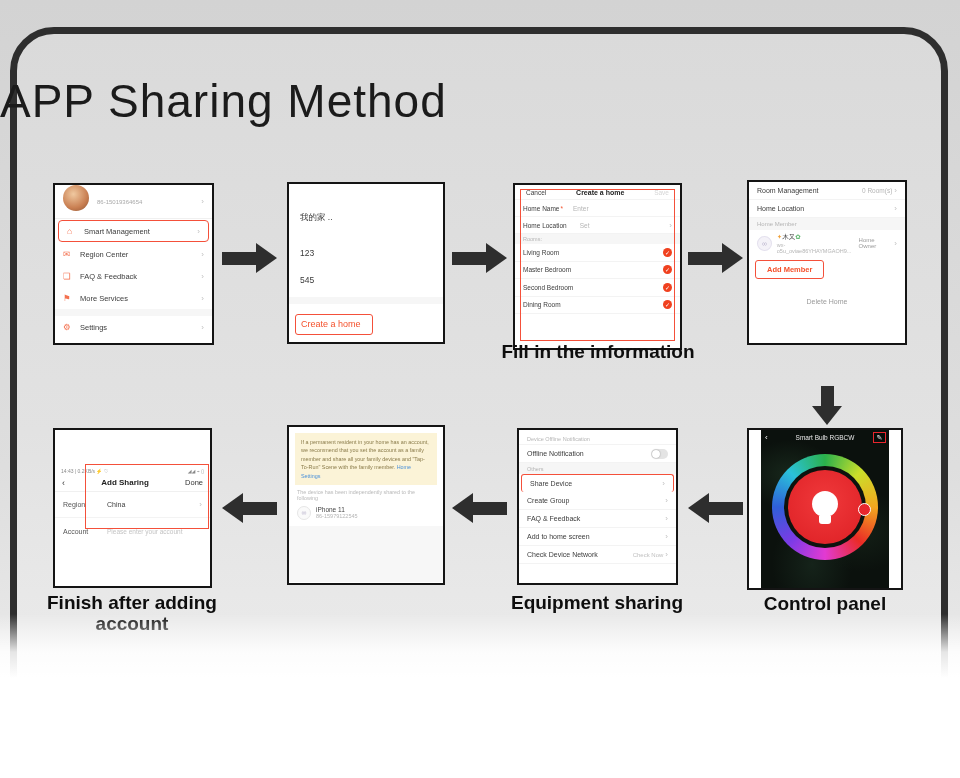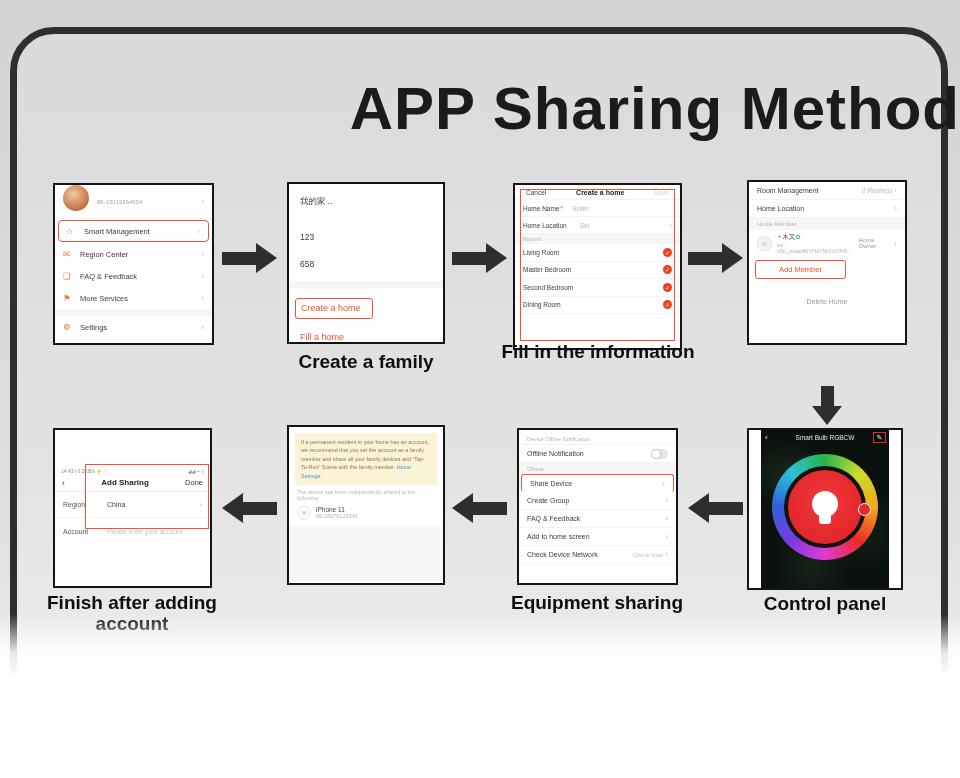--- a/index.html
+++ b/index.html
@@ -1,21 +1,21 @@
 <!DOCTYPE html>
 <html><head>
 <meta charset="utf-8">
 <style>
   *{margin:0;padding:0;box-sizing:border-box}
   html,body{width:960px;height:778px;overflow:hidden}
   body{font-family:"Liberation Sans",sans-serif;background:#d2d2d2}
   .stage{position:relative;width:960px;height:778px;background:linear-gradient(180deg,#d3d3d3,#dedede 60%,#efefef)}
   .card{position:absolute;left:10px;top:27px;width:938px;height:736px;border:7px solid #2e2e2e;border-radius:44px;
         background:linear-gradient(180deg,#dadada,#e2e2e2 55%,#eeeeee)}
-  .title{position:absolute;left:0;top:74px;width:100%;text-align:right;font-size:60px;font-weight:700;color:#1b1b1b;letter-spacing:1px}
+  .title{position:absolute;left:0;top:74px;width:100%;text-align:left;font-size:46px;font-weight:400;color:#1b1b1b;letter-spacing:1px}
   .phone{position:absolute;background:#fff;border:2px solid #141414;overflow:hidden}
   .cap{position:absolute;text-align:center;font-size:19px;font-weight:600;color:#0e0e0e;line-height:1.12}
   
   .arr{position:absolute;display:flex;align-items:center}
   .arr .bar{width:34px;height:13px;background:#2e2e2e}
   .tri-r{width:0;height:0;border-top:15px solid transparent;border-bottom:15px solid transparent;border-left:21px solid #2e2e2e}
   .tri-l{width:0;height:0;border-top:15px solid transparent;border-bottom:15px solid transparent;border-right:21px solid #2e2e2e}
   .arr-d{position:absolute;display:flex;flex-direction:column;align-items:center}
   .arr-d .barv{width:13px;height:20px;background:#2e2e2e}
   .tri-d{width:0;height:0;border-left:15px solid transparent;border-right:15px solid transparent;border-top:19px solid #2e2e2e}
@@ -109,30 +109,29 @@
     </div>
     <div class="band" style="height:7px"></div>
     <div class="m-row">
       <span class="m-icon">⚙</span>
       <span class="m-label">Settings</span>
       <span class="chev">›</span>
     </div>
   </div>
 
   <div class="phone" style="left:287px;top:182px;width:158px;height:162px">
-    <div class="s2-line" style="margin-top:12px">我的家 ..</div>
+    <div class="s2-line" style="margin-top:28px">我的家 ..</div>
     <div class="s2-line" style="margin-top:24px">123</div>
-    <div class="s2-line" style="margin-top:17px">658</div>
+    <div class="s2-line" style="margin-top:17px">545</div>
     <div class="band" style="height:7px;margin-top:12px"></div>
     <div style="padding:0 6px;margin-top:9px">
       <span class="s2-red rbox" style="display:inline-block;padding:4px 11px 5px 5px">Create a home</span>
     </div>
     <div class="s2-red" style="padding:0 11px;margin-top:13px">Fill a home</div>
   </div>
-  <div class="cap" style="left:256px;top:351px;width:220px">Create a family</div>
 
   <div class="phone" style="left:513px;top:183px;width:169px;height:167px">
     <div class="s3-head">
       <span class="t65">Cancel</span>
       <span class="t7" style="font-weight:700;color:#222">Create a home</span>
       <span class="t65" style="color:#d6d6d6">Save</span>
     </div>
     <div class="prow" style="height:17px">
       <span class="t65">Home Name</span>
       <span style="color:#f4512c;font-size:6.5px;margin-left:1px">*</span>
@@ -180,21 +179,21 @@
       <div style="margin-left:5px">
         <div style="font-size:6.5px;color:#3c3c3c">
           <span style="color:#f0a13a">✦</span><span>木又</span><span style="color:#58b368">✿</span>
         </div>
         <div style="font-size:5.5px;color:#b5b5b5">wx-o5u_oviae86YHAYMGAOH9...</div>
       </div>
       <span style="font-size:6px;color:#9a9a9a;margin-left:auto">Home Owner</span>
       <span class="chev" style="margin-left:1px">›</span>
     </div>
     <div style="padding:2px 6px">
-      <span class="rbox" style="display:inline-block;color:#f4512c;font-size:7.5px;font-weight:400;padding:4px 23px">Add Member</span>
+      <span class="rbox" style="display:inline-block;color:#f4512c;font-size:7.5px;font-weight:700;padding:4px 11px">Add Member</span>
     </div>
     <div style="text-align:center;margin-top:17px;font-size:7px;color:#9a9a9a">Delete Home</div>
   </div>
 
   <div class="arr" style="left:222px;top:243px">
       <div class="bar"></div>
       <div class="tri-r"></div>
     </div>
   <div class="arr" style="left:452px;top:243px">
       <div class="bar"></div>

